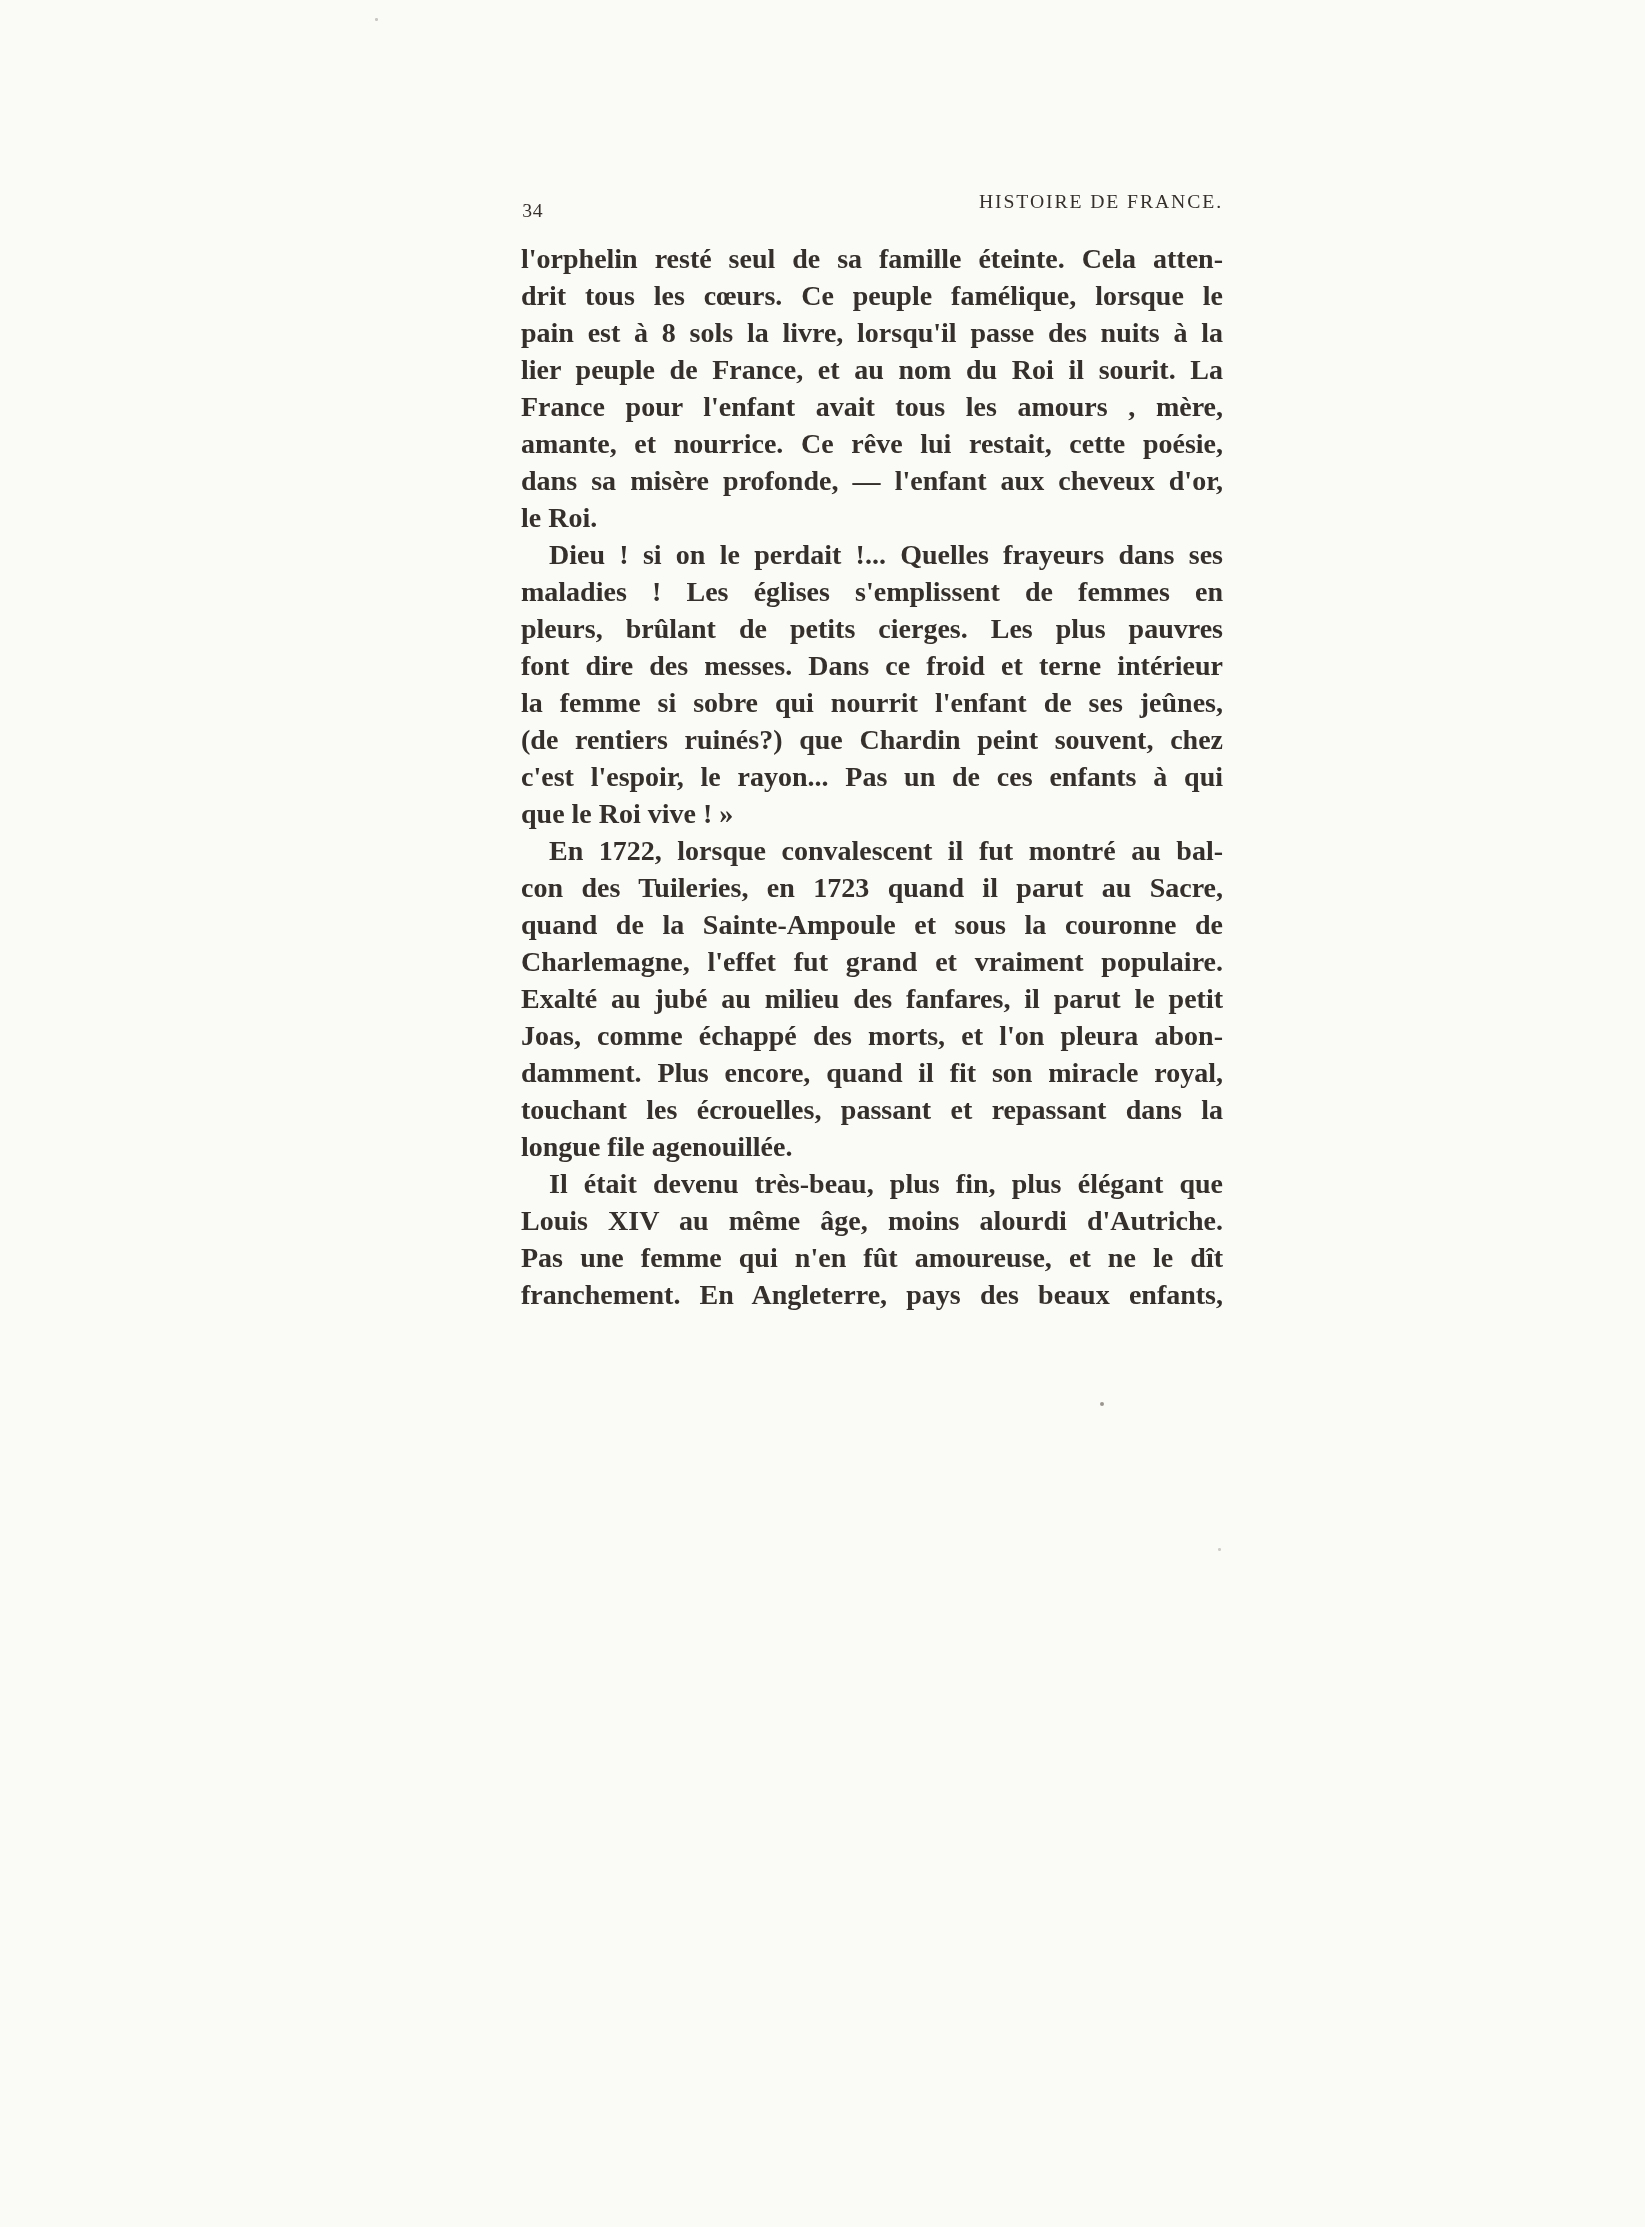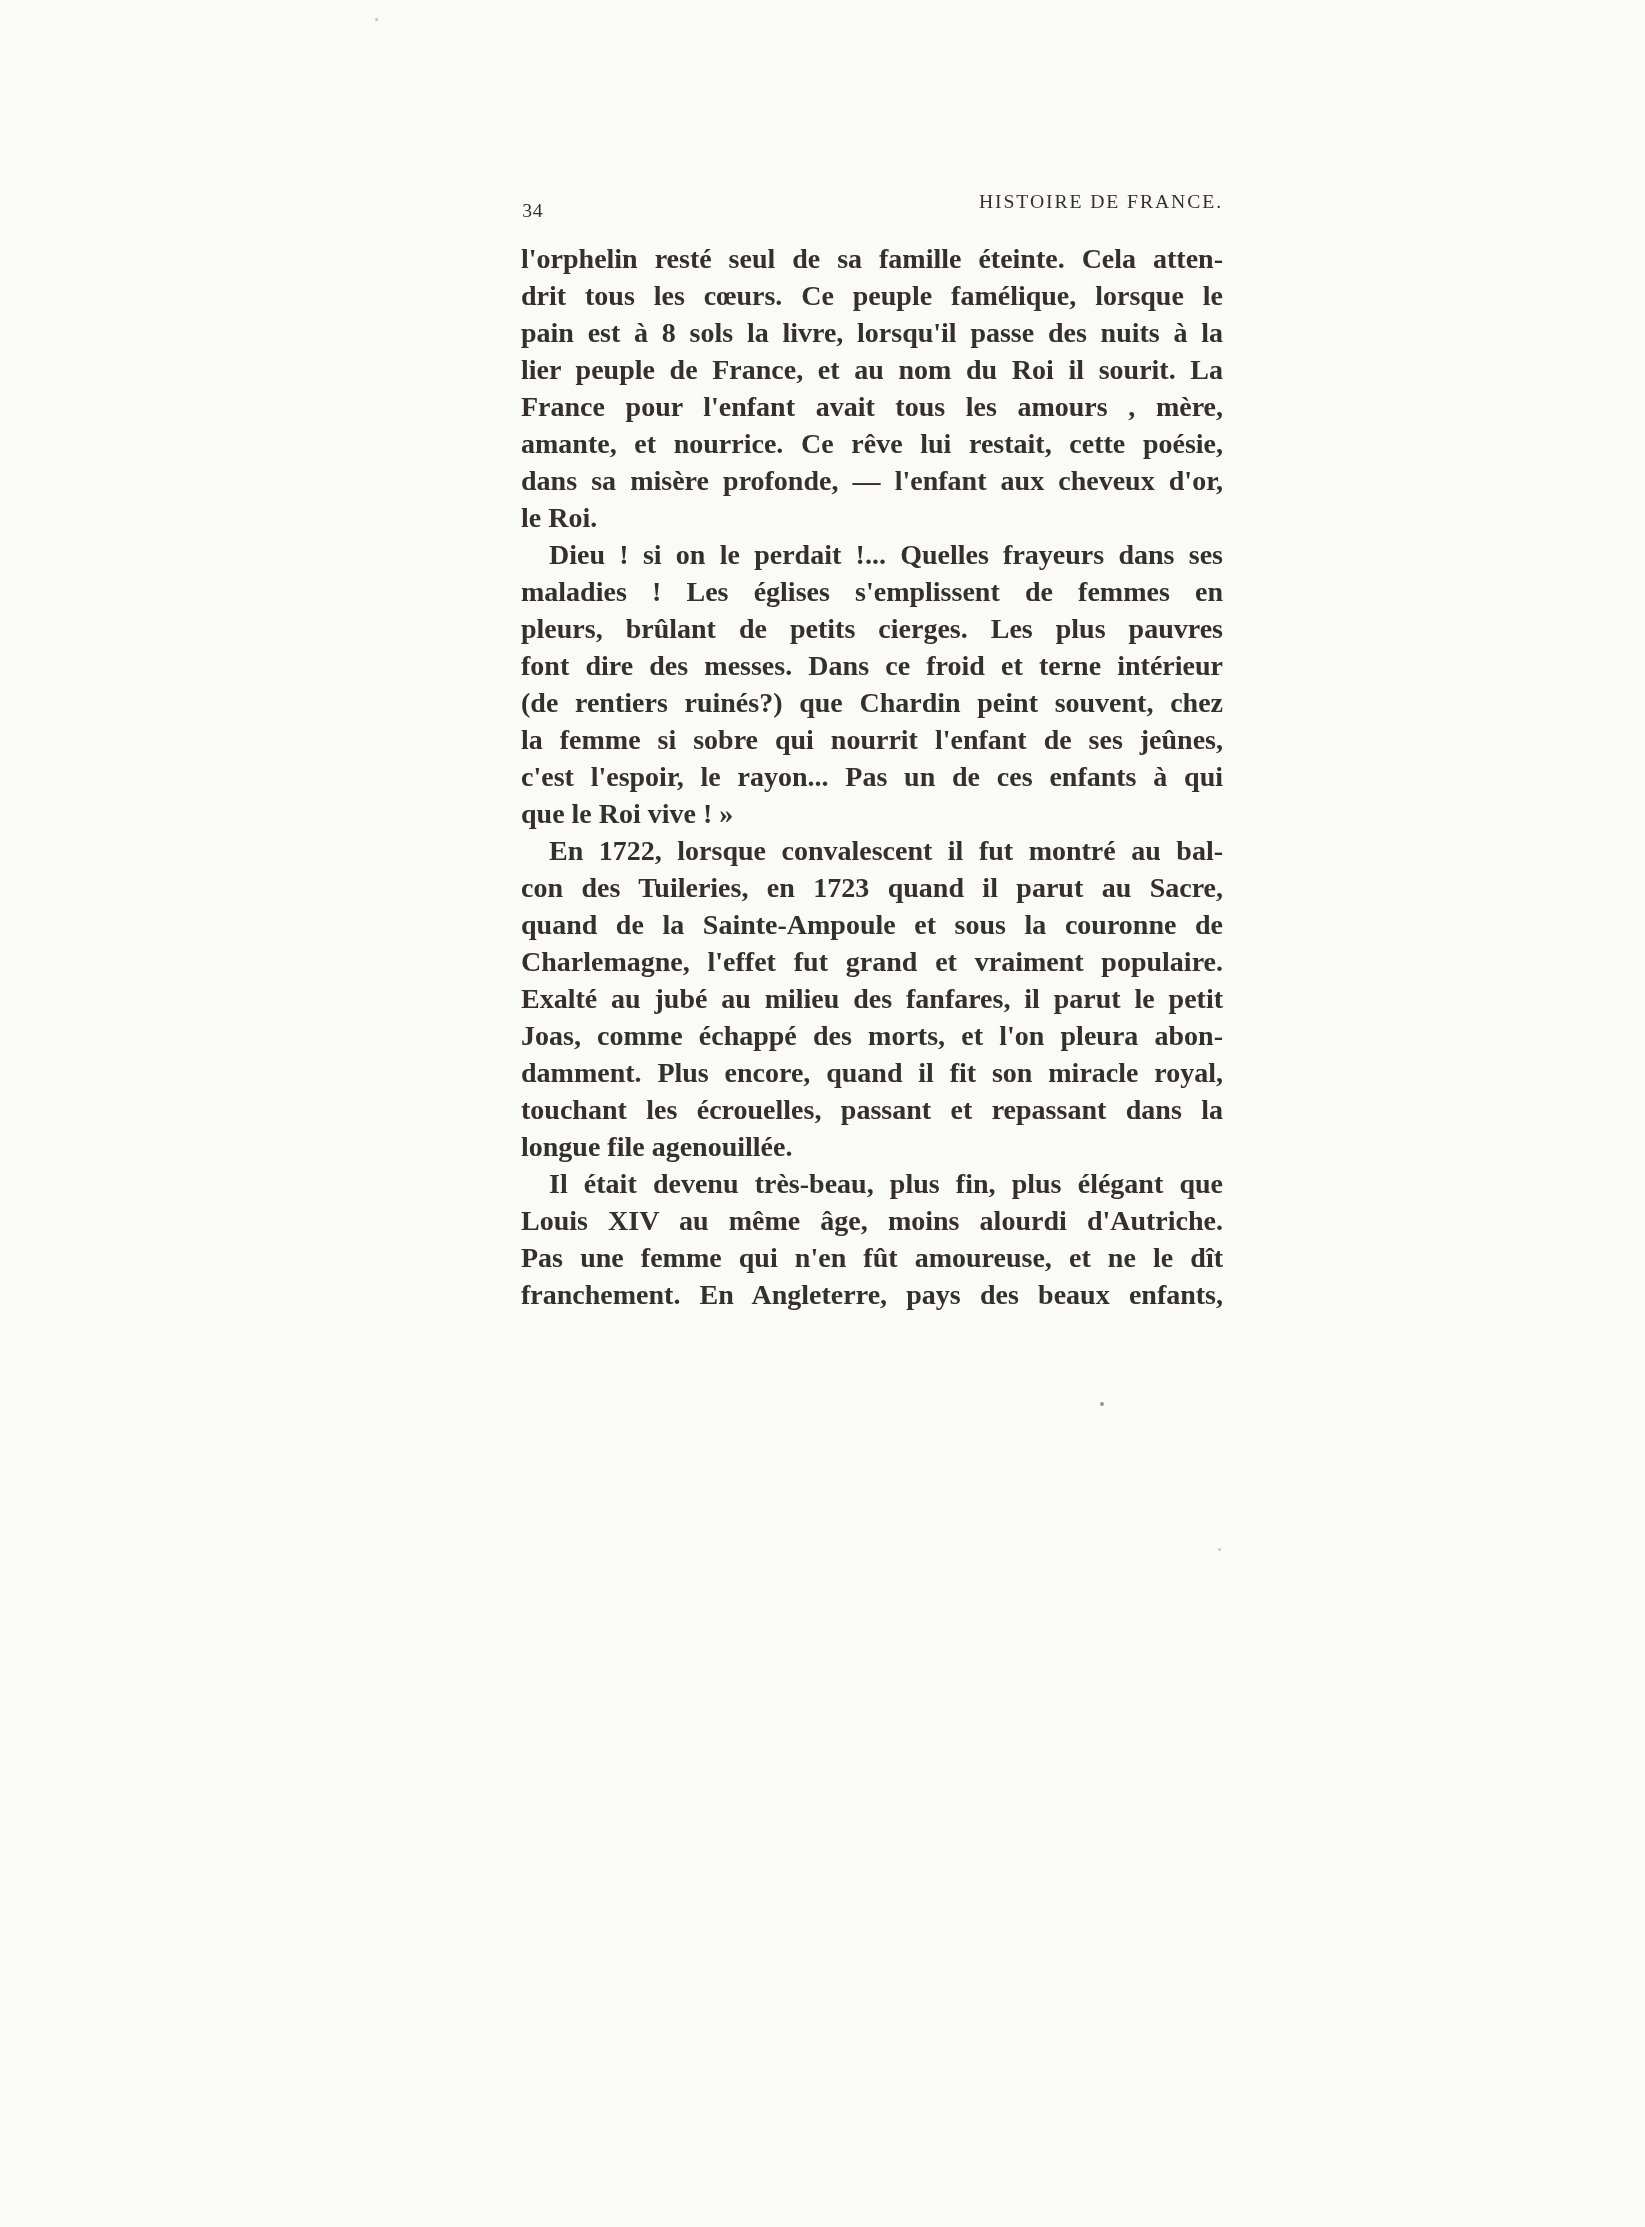--- a/index.html
+++ b/index.html
@@ -82,22 +82,22 @@
           <div class="line">France pour l'enfant avait tous les amours , mère,</div>
           <div class="line">amante, et nourrice. Ce rêve lui restait, cette poésie,</div>
           <div class="line">dans sa misère profonde, — l'enfant aux cheveux d'or,</div>
           <div class="line lastline">le Roi.</div>
         </div>
         <div class="para indent">
           <div class="line">Dieu ! si on le perdait !... Quelles frayeurs dans ses</div>
           <div class="line">maladies !  Les églises s'emplissent de femmes en</div>
           <div class="line">pleurs, brûlant de petits cierges. Les plus pauvres</div>
           <div class="line">font dire des messes. Dans ce froid et terne intérieur</div>
+          <div class="line">la femme si sobre qui nourrit l'enfant de ses jeûnes,</div>
           <div class="line">(de rentiers ruinés?) que Chardin peint souvent, chez</div>
-          <div class="line">la femme si sobre qui nourrit l'enfant de ses jeûnes,</div>
           <div class="line">c'est l'espoir, le rayon... Pas un de ces enfants à qui</div>
           <div class="line lastline">que le Roi vive ! »</div>
         </div>
         <div class="para indent">
           <div class="line">En 1722, lorsque convalescent il fut montré au bal-</div>
           <div class="line">con des Tuileries, en 1723 quand il parut au Sacre,</div>
           <div class="line">quand de la Sainte-Ampoule et sous la couronne de</div>
           <div class="line">Charlemagne, l'effet fut grand et vraiment populaire.</div>
           <div class="line">Exalté au jubé au milieu des fanfares, il parut le petit</div>
           <div class="line">Joas, comme échappé des morts, et l'on pleura abon-</div>

